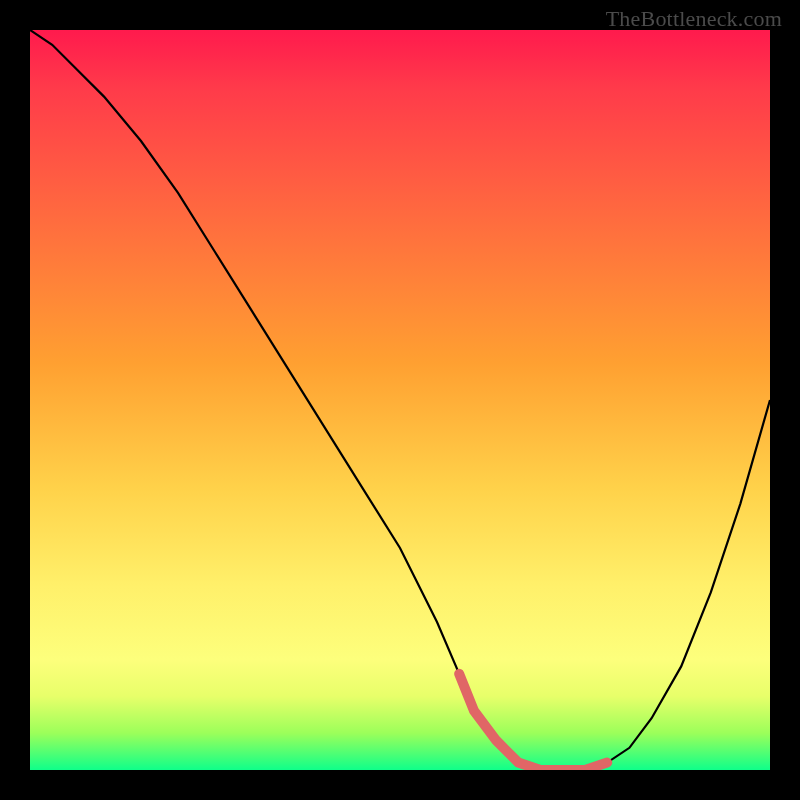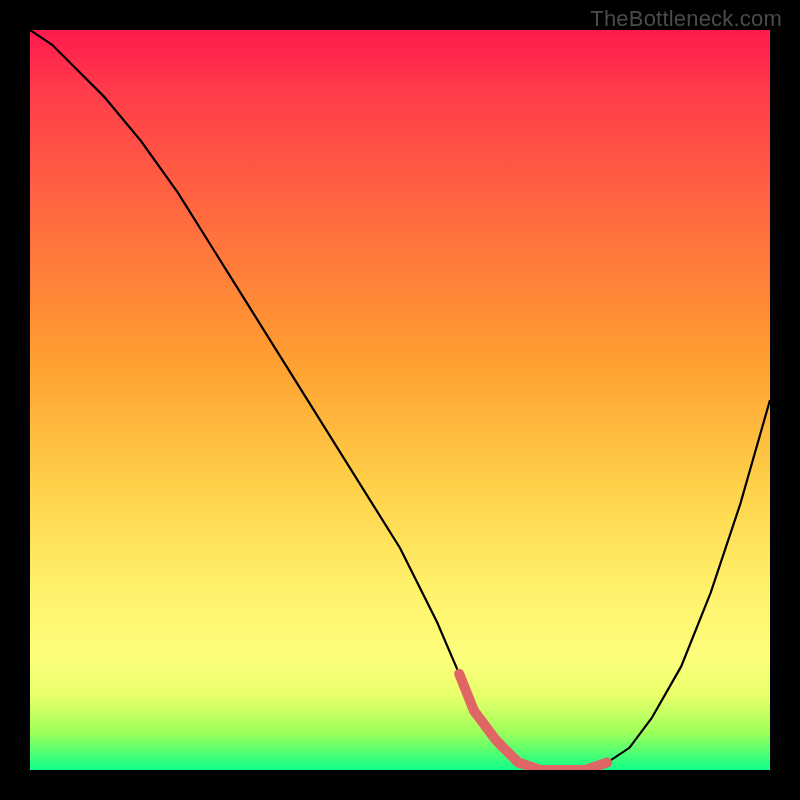--- a/index.html
+++ b/index.html
@@ -42,20 +42,21 @@
   }
   .attribution {
     position: absolute;
     top: 6px;
     right: 18px;
     color: #4b4b4b;
     font-size: 22px;
     letter-spacing: 0.2px;
     font-weight: 400;
     data-interactable: false;
+    font-family: Liberation Serif, serif;
   }
   svg.curve {
     position: absolute;
     left: 30px;
     top: 30px;
     width: 740px;
     height: 740px;
     pointer-events: none;
   }
 </style>

